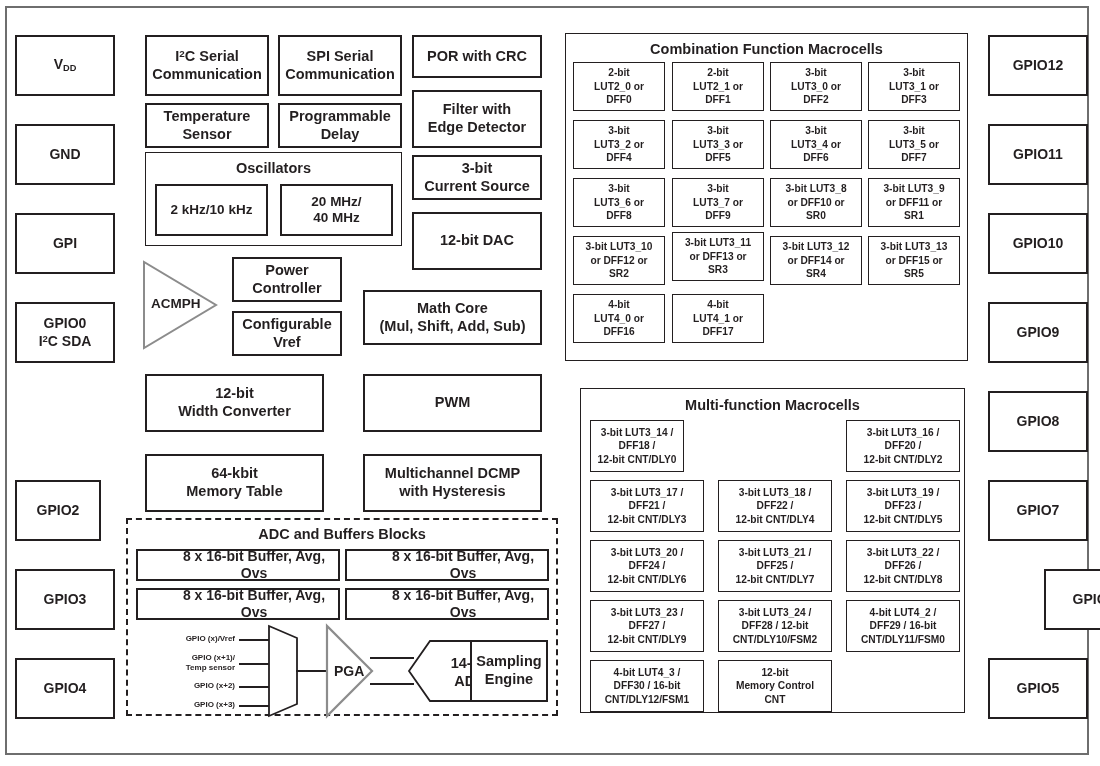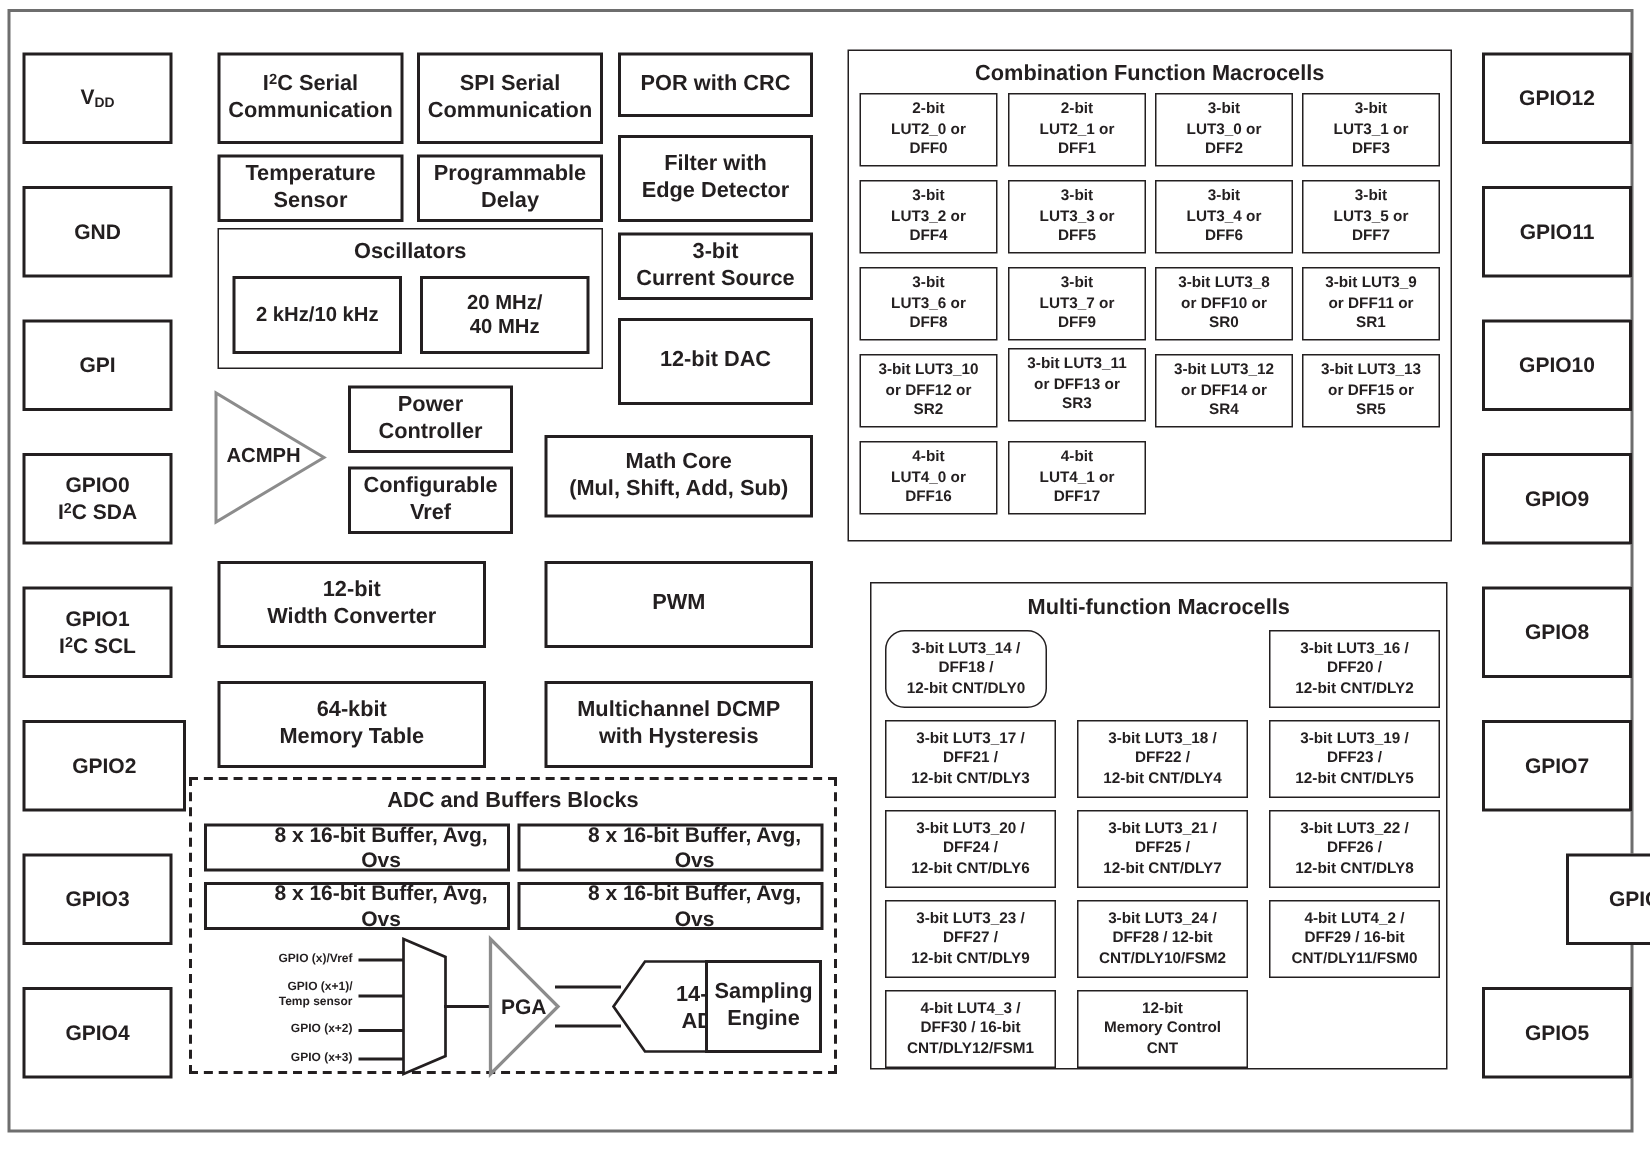--- a/index.html
+++ b/index.html
@@ -124,24 +124,21 @@
     </div>
   <div class="bx pin" style="left:15px;  top:124px; width:100px; height:61px;">
       <span>GND</span>
     </div>
   <div class="bx pin" style="left:15px;  top:213px; width:100px; height:61px;">
       <span>GPI</span>
     </div>
   <div class="bx pin" style="left:15px;  top:302px; width:100px; height:61px;">
       <span>GPIO0<br>I<sup>2</sup>C SDA</span>
     </div>
-  <div class="bx pin" style="left:15px;  top:391px; width:100px; height:61px;">
-      <span>GPIO1<br>I<sup>2</sup>C SCL</span>
-    </div>
-  <div class="bx pin" style="left:15px;  top:480px; width:109px; height:61px;">
+  <div class="bx pin" style="left:15px;  top:480px; width:86px; height:61px;">
       <span>GPIO2</span>
     </div>
   <div class="bx pin" style="left:15px;  top:569px; width:100px; height:61px;">
       <span>GPIO3</span>
     </div>
   <div class="bx pin" style="left:15px;  top:658px; width:100px; height:61px;">
       <span>GPIO4</span>
     </div>
 
   <div class="bx pin" style="left:988px; top:35px;  width:100px; height:61px;">
@@ -294,21 +291,21 @@
       <span>4-bit<br>LUT4_0 or<br>DFF16</span>
     </div>
   <div class="bx cell" style="left:672px; top:294px; width:92px; height:49px;">
       <span>4-bit<br>LUT4_1 or<br>DFF17</span>
     </div>
 
   <div class="group" style="left:580px; top:388px; width:385px; height:325px;">
     <div class="group-title" style="top:8px;">Multi-function Macrocells</div>
   </div>
 
-  <div class="bx cell-m" style="left:590px; top:420px; width:108px; height:52px;border-radius:13px;">
+  <div class="bx cell-m" style="left:590px; top:420px; width:94px; height:52px;">
       <span>3-bit LUT3_14 /<br>DFF18 /<br>12-bit CNT/DLY0</span>
     </div>
   <div class="bx cell-m" style="left:846px; top:420px; width:114px; height:52px;">
       <span>3-bit LUT3_16 /<br>DFF20 /<br>12-bit CNT/DLY2</span>
     </div>
 
   <div class="bx cell-m" style="left:590px; top:480px; width:114px; height:52px;">
       <span>3-bit LUT3_17 /<br>DFF21 /<br>12-bit CNT/DLY3</span>
     </div>
   <div class="bx cell-m" style="left:718px; top:480px; width:114px; height:52px;">

